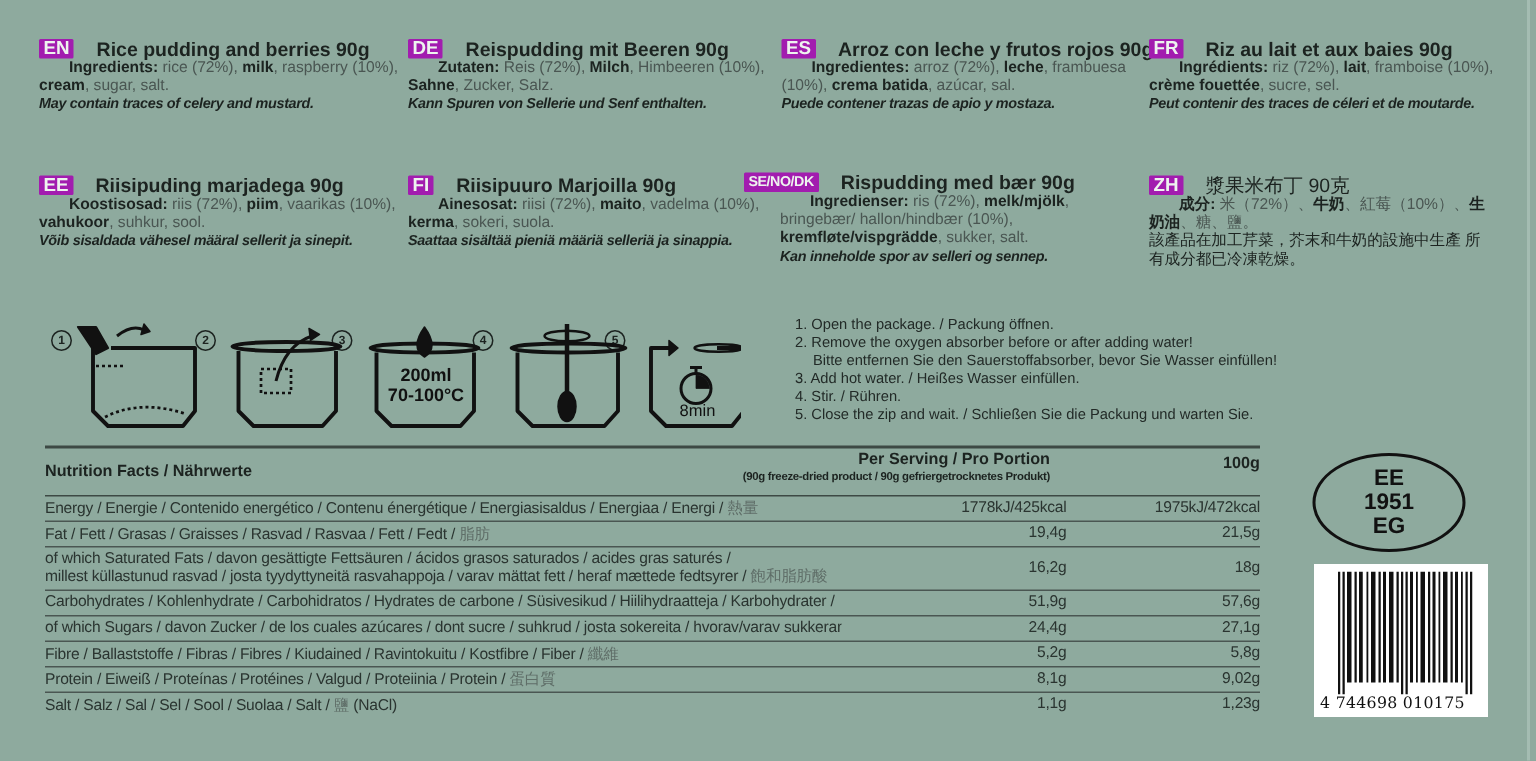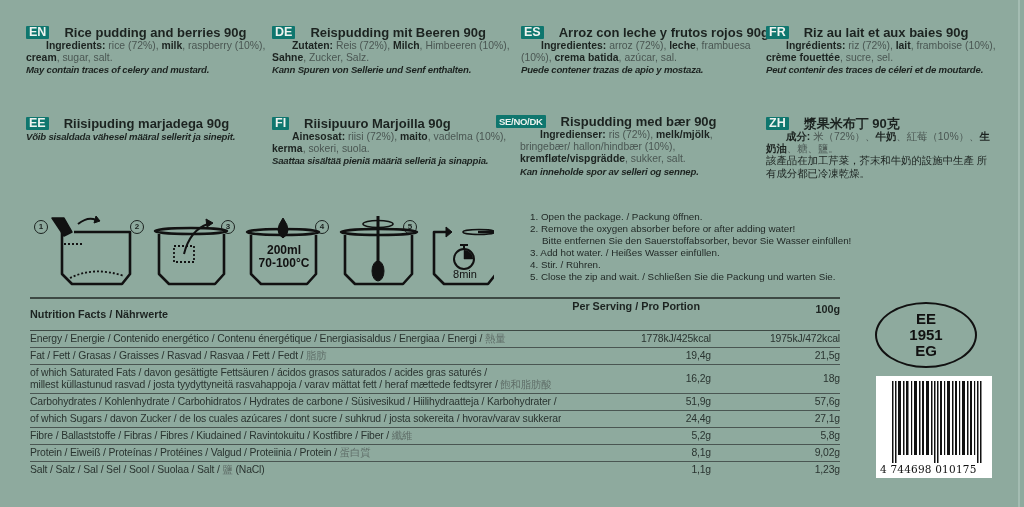--- a/index.html
+++ b/index.html
@@ -10,21 +10,21 @@
     color:#1c2320;
     position:relative;
   }
   .edge { position:absolute; right:4px; top:0; width:2px; height:507px; background:#a4bcb2; }
   .lang {
     position:absolute; width:245px; font-size:10.4px; line-height:12.2px;
   }
   .lang .title { font-size:13px; font-weight:bold; line-height:15px; display:flex; align-items:center; white-space:nowrap; }
   .lang .title .name { font-weight:bold;margin-left:12px; }
   .badge {
-    display:inline-block; background:#0f766e; color:#eef3ef; font-weight:bold;
+    display:inline-block; background:#a21caf; color:#eef3ef; font-weight:bold;
     font-size:12.5px; padding:0 3px; line-height:13px; margin-right:3px; border-radius:1px;
   }
   .badge.small { font-size:9.5px; letter-spacing:-0.3px; }
   .lang .ing { color:#4a5652; }
   .lang .ing b { color:#1c2320; }
   .lang .ing .lbl { color:#1c2320; font-weight:bold;margin-left:20px; }
   .lang .may { font-style:italic; font-weight:bold; font-size:9.6px; letter-spacing:-0.2px; }
   .steps { position:absolute; left:34px; top:210px; width:460px; height:80px; }
   .step-num {
     position:absolute; width:12px; height:12px; border:1.4px solid #1c2320; border-radius:50%;
@@ -98,20 +98,21 @@
     </div>
   <div class="ing"><span class="lbl">Ingrédients:</span> <span>riz (72%), </span><b>lait</b><span>, framboise (10%), </span><b>crème fouettée</b><span>, sucre, sel.</span></div>
   <div class="may">Peut contenir des traces de céleri et de moutarde.</div>
 </div>
 
 <div class="lang" style="left:26px;top:116px;">
   <div class="title">
       <span class="badge">EE</span>
       <span class="name">Riisipuding marjadega 90g</span>
     </div>
+  <div class="ing"><span class="lbl">Koostisosad:</span> <span>riis (72%), </span><b>piim</b><span>, vaarikas (10%), </span><b>vahukoor</b><span>, suhkur, sool.</span></div>
   <div class="may">Võib sisaldada vähesel määral sellerit ja sinepit.</div>
 </div>
 
 <div class="lang" style="left:272px;top:116px;">
   <div class="title">
       <span class="badge">FI</span>
       <span class="name">Riisipuuro Marjoilla 90g</span>
     </div>
   <div class="ing"><span class="lbl">Ainesosat:</span> <span>riisi (72%), </span><b>maito</b><span>, vadelma (10%), </span><b>kerma</b><span>, sokeri, suola.</span></div>
   <div class="may">Saattaa sisältää pieniä määriä selleriä ja sinappia.</div>
@@ -124,21 +125,21 @@
     </div>
   <div style="padding-left:24px;">
     <div class="ing"><span class="lbl">Ingredienser:</span> <span>ris (72%), </span><b>melk/mjölk</b><span>, bringebær/ hallon/hindbær (10%), </span><b>kremfløte/vispgrädde</b><span>, sukker, salt.</span></div>
     <div class="may">Kan inneholde spor av selleri og sennep.</div>
   </div>
 </div>
 
 <div class="lang" style="left:766px;top:116px;width:225px;">
   <div class="title">
       <span class="badge">ZH</span>
-      <span class="name" style="font-weight:bold;text-align:center;">漿果米布丁 90克</span>
+      <span class="name" style="font-weight:normal;text-align:center;">漿果米布丁 90克</span>
     </div>
   <div class="ing"><span class="lbl">成分:</span> <span>米（72%）、</span><b>牛奶</b><span>、紅莓（10%）、</span><b>生奶油</b><span>、糖、鹽。</span></div>
   <div style="font-size:10.4px;">該產品在加工芹菜，芥末和牛奶的設施中生產 所有成分都已冷凍乾燥。</div>
 </div>
 
 <div class="steps">
   <div class="step-num" style="left:0;top:10px;">1</div>
   <div class="step-num" style="left:96px;top:10px;">2</div>
   <div class="step-num" style="left:187px;top:10px;">3</div>
   <div class="step-num" style="left:281px;top:10px;">4</div>
@@ -191,21 +192,21 @@
   <div class="indent">Bitte entfernen Sie den Sauerstoffabsorber, bevor Sie Wasser einfüllen!</div>
   <div>3. Add hot water. /  Heißes Wasser einfüllen.</div>
   <div>4. Stir. / Rühren.</div>
   <div>5. Close the zip and wait. / Schließen Sie die Packung und warten Sie.</div>
 </div>
 
 <div class="nutri">
   <div class="rule"></div>
   <div class="hdr">
     <div class="t">Nutrition Facts / Nährwerte</div>
-    <div class="ps"><span>Per Serving / Pro Portion</span></div>
+    <div class="ps"><span>Per Serving / Pro Portion</span><small>(90g freeze-dried product / 90g gefriergetrocknetes Produkt)</small></div>
     <div class="h100">100g</div>
   </div>
   <div class="row r1" style="border-top:1.5px solid #3d4944;">
     <div class="lbl"><span>Energy / Energie / Contenido energético / Contenu énergétique / Energiasisaldus / Energiaa / Energi / </span><span class="zh">熱量</span></div>
     <div class="v1">1778kJ/425kcal</div>
     <div class="v2">1975kJ/472kcal</div>
   </div>
   <div class="row r1">
     <div class="lbl"><span>Fat / Fett / Grasas / Graisses / Rasvad / Rasvaa / Fett / Fedt / </span><span class="zh">脂肪</span></div>
     <div class="v1">19,4g</div>

